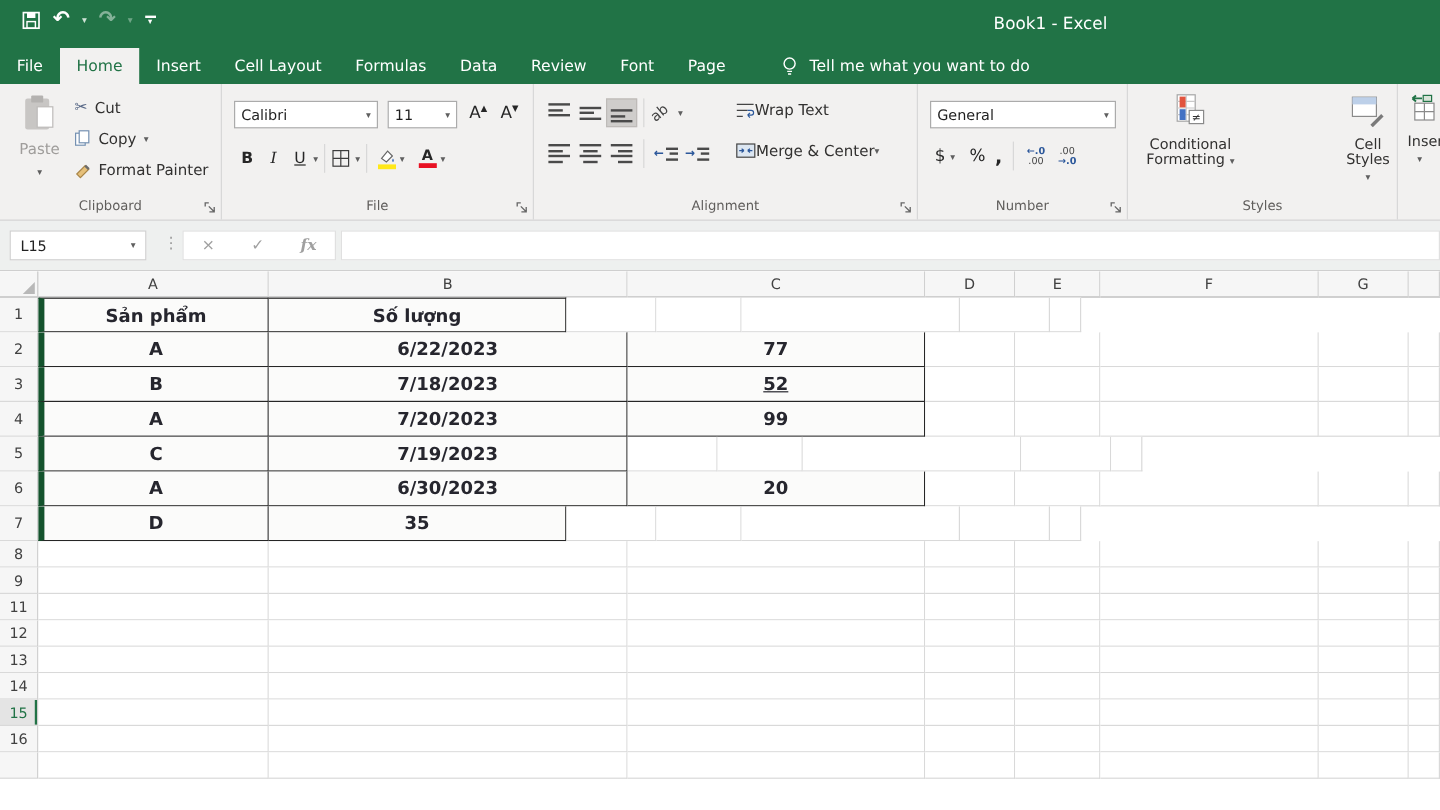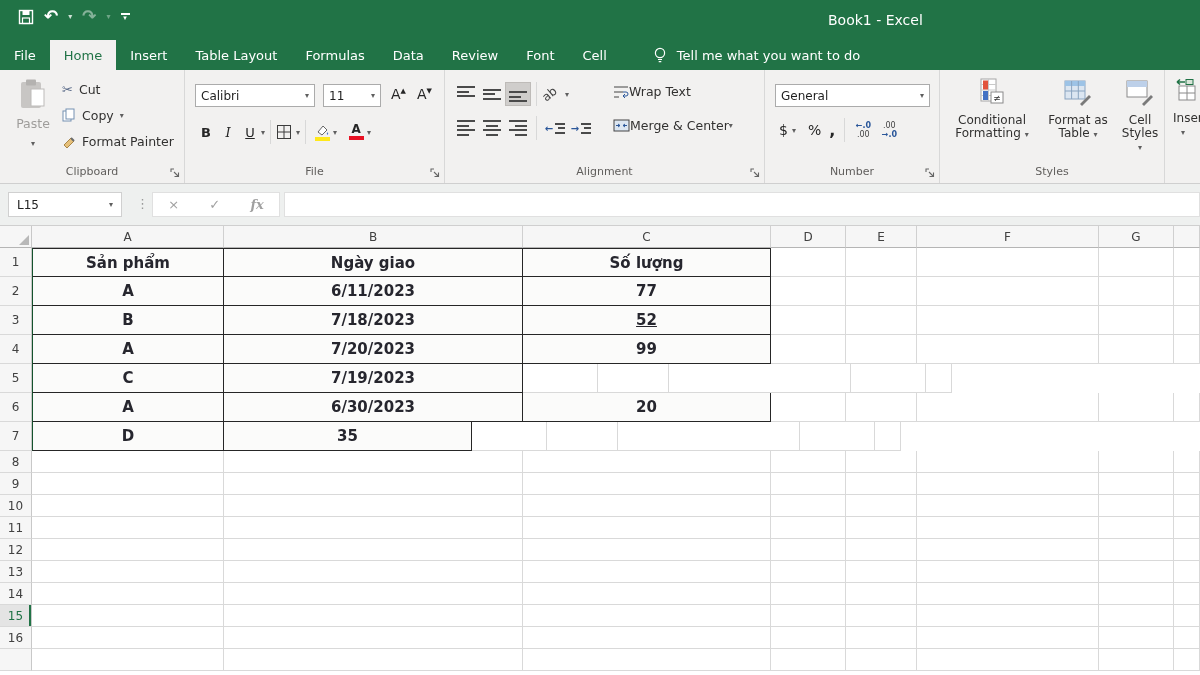--- a/index.html
+++ b/index.html
@@ -76,21 +76,21 @@
   .colrow { display:flex; height:22px; }
   .corner { width:32px; flex:none; background:#f6f6f6; border-right:1px solid #c8c8c8; border-bottom:1px solid #b5b5b5; position:relative; }
   .corner i { position:absolute; right:2px; bottom:2px; width:0; height:0; border-left:10px solid transparent; border-bottom:10px solid #b8b8b8; }
   .colhdr { flex:none; background:#f6f6f6; border-right:1px solid #d0d0d0; border-bottom:1px solid #b5b5b5; font-size:12px; color:#414141; display:flex; align-items:center; justify-content:center; }
   .row { display:flex; }
   .tall { height:29px; } .short { height:22px; }
   .rowhdr { width:32px; flex:none; background:#f6f6f6; border-right:1px solid #c8c8c8; border-bottom:1px solid #d9d9d9; font-size:12px; color:#414141; display:flex; align-items:center; justify-content:center; }
   .rowhdr.sel { background:#e4e4e4; color:#217346; box-shadow:inset -2px 0 0 #217346; }
   .cell { flex:none; border-right:1px solid #d9d9d9; border-bottom:1px solid #d9d9d9; display:flex; align-items:center; justify-content:center; font-size:15px; color:#26262e; background:#fff; }
   .tcell { border-right:1px solid #262626; border-bottom:1px solid #262626; background:#fbfbfa; font-weight:bold; }
-  .t-top { border-top:1px solid #262626; } .t-left { border-left:1px solid #14532d; }
+  .t-top { border-top:1px solid #262626; } .t-left { border-left:5px solid #14532d; }
 </style>
 </head>
 <body>
 
 <div class="band titlebar">
   <div class="qat">
     <svg width="16" height="16" viewBox="0 0 16 16">
         <rect x="1.5" y="1.5" width="13" height="13" fill="none" stroke="#fff" stroke-width="1.4"></rect>
         <rect x="4.5" y="1.5" width="7" height="4.5" fill="#fff"></rect>
         <rect x="4.5" y="9" width="7" height="5.5" fill="none" stroke="#fff" stroke-width="1.2"></rect>
@@ -105,26 +105,26 @@
       </span>
   </div>
   <div class="wintitle">Book1  -  Excel</div>
 </div>
 
 <div class="band tabbar">
   <div style="display:flex">
       <div class="tab">File</div>
       <div class="tab active">Home</div>
       <div class="tab">Insert</div>
-      <div class="tab">Table Layout</div>
+      <div class="tab">Cell Layout</div>
       <div class="tab">Formulas</div>
       <div class="tab">Data</div>
       <div class="tab">Review</div>
       <div class="tab">Font</div>
-      <div class="tab">Cell</div>
+      <div class="tab">Page</div>
     </div>
   <div class="tellme">
     <svg width="14" height="17" viewBox="0 0 14 17">
         <circle cx="7" cy="6" r="4.6" fill="none" stroke="#fff" stroke-width="1.2"></circle>
         <path d="M5 12.5 h4 M5.7 14.7 h2.6" stroke="#fff" stroke-width="1.2" fill="none"></path>
       </svg>
     <span>Tell me what you want to do</span>
   </div>
 </div>
 
@@ -330,29 +330,20 @@
       <svg width="26" height="28" viewBox="0 0 26 28">
           <rect x="2" y="1" width="15" height="22" fill="#fff" stroke="#a6a6a6"></rect>
           <path d="M2 6.5 H17 M2 12 H17 M2 17.5 H17 M9.5 1 V23" stroke="#c9c9c9"></path>
           <rect x="4" y="2.5" width="5" height="9" fill="#e2543e"></rect>
           <rect x="4" y="13" width="5" height="9" fill="#4472c4"></rect>
           <rect x="12" y="14" width="12" height="11" fill="#fff" stroke="#8a8a8a"></rect>
           <text x="18" y="23" font-size="9" text-anchor="middle" fill="#333">≠</text>
         </svg>
       <div class="slabel"><span>Conditional Formatting</span> <span class="chev">▾</span></div>
     </div>
-    <div class="stybtn" style="left:102px;width:72px">
-      <svg width="28" height="28" viewBox="0 0 28 28">
-          <rect x="1" y="3" width="20" height="18" fill="#dce6f1" stroke="#8aa4c0"></rect>
-          <rect x="1" y="3" width="20" height="5" fill="#9dc3e6"></rect>
-          <path d="M1 13 H21 M7.6 3 V21 M14.3 3 V21" stroke="#8aa4c0"></path>
-          <path d="M16 26 L25 17 L27 19 L18 28 Z" fill="#7a7a7a"></path>
-        </svg>
-      <div class="slabel"><span>Format as Table</span> <span class="chev">▾</span></div>
-    </div>
     <div class="stybtn" style="left:178px;width:44px">
       <svg width="28" height="28" viewBox="0 0 28 28">
           <rect x="1" y="3" width="20" height="16" fill="#fff" stroke="#8a8a8a"></rect>
           <rect x="1" y="3" width="20" height="6" fill="#bdd0e9"></rect>
           <path d="M16 26 L25 17 L27 19 L18 28 Z" fill="#7a7a7a"></path>
         </svg>
       <div class="slabel"><span>Cell Styles</span> <span class="chev">▾</span></div>
     </div>
     <div class="glabel">Styles</div>
   </div>
@@ -399,32 +390,31 @@
         <div class="colhdr" style="width: 71px;">E</div>
         <div class="colhdr" style="width: 182px;">F</div>
         <div class="colhdr" style="width: 75px;">G</div>
         <div class="colhdr" style="width: 26px;"></div>
       </div>
   </div>
   <div>
       <div class="row tall">
         <div class="rowhdr">1</div>
         <div class="cell tcell t-top t-left" style="width: 192px;">Sản phẩm</div>
-        <div class="cell tcell t-top" style="width: 299px;">Ngày giao</div>
         <div class="cell tcell t-top" style="width: 248px;">Số lượng</div>
         <div class="cell" style="width: 75px;"></div>
         <div class="cell" style="width: 71px;"></div>
         <div class="cell" style="width: 182px;"></div>
         <div class="cell" style="width: 75px;"></div>
         <div class="cell" style="width: 26px;"></div>
       </div>
       <div class="row tall">
         <div class="rowhdr">2</div>
         <div class="cell tcell t-left" style="width: 192px;">A</div>
-        <div class="cell tcell" style="width: 299px;">6/11/2023</div>
+        <div class="cell tcell" style="width: 299px;">6/22/2023</div>
         <div class="cell tcell" style="width: 248px;">77</div>
         <div class="cell" style="width: 75px;"></div>
         <div class="cell" style="width: 71px;"></div>
         <div class="cell" style="width: 182px;"></div>
         <div class="cell" style="width: 75px;"></div>
         <div class="cell" style="width: 26px;"></div>
       </div>
       <div class="row tall">
         <div class="rowhdr">3</div>
         <div class="cell tcell t-left" style="width: 192px;">B</div>
@@ -494,31 +484,20 @@
         <div class="cell" style="width: 192px;"></div>
         <div class="cell" style="width: 299px;"></div>
         <div class="cell" style="width: 248px;"></div>
         <div class="cell" style="width: 75px;"></div>
         <div class="cell" style="width: 71px;"></div>
         <div class="cell" style="width: 182px;"></div>
         <div class="cell" style="width: 75px;"></div>
         <div class="cell" style="width: 26px;"></div>
       </div>
       <div class="row short">
-        <div class="rowhdr">10</div>
-        <div class="cell" style="width: 192px;"></div>
-        <div class="cell" style="width: 299px;"></div>
-        <div class="cell" style="width: 248px;"></div>
-        <div class="cell" style="width: 75px;"></div>
-        <div class="cell" style="width: 71px;"></div>
-        <div class="cell" style="width: 182px;"></div>
-        <div class="cell" style="width: 75px;"></div>
-        <div class="cell" style="width: 26px;"></div>
-      </div>
-      <div class="row short">
         <div class="rowhdr">11</div>
         <div class="cell" style="width: 192px;"></div>
         <div class="cell" style="width: 299px;"></div>
         <div class="cell" style="width: 248px;"></div>
         <div class="cell" style="width: 75px;"></div>
         <div class="cell" style="width: 71px;"></div>
         <div class="cell" style="width: 182px;"></div>
         <div class="cell" style="width: 75px;"></div>
         <div class="cell" style="width: 26px;"></div>
       </div>

